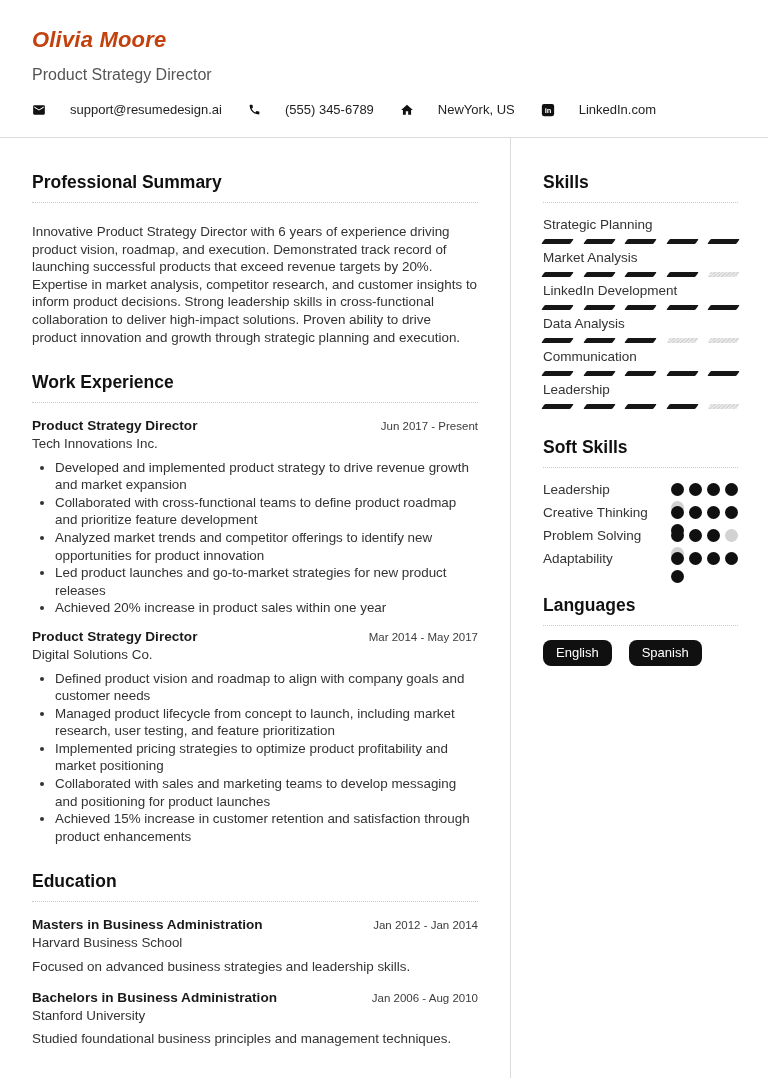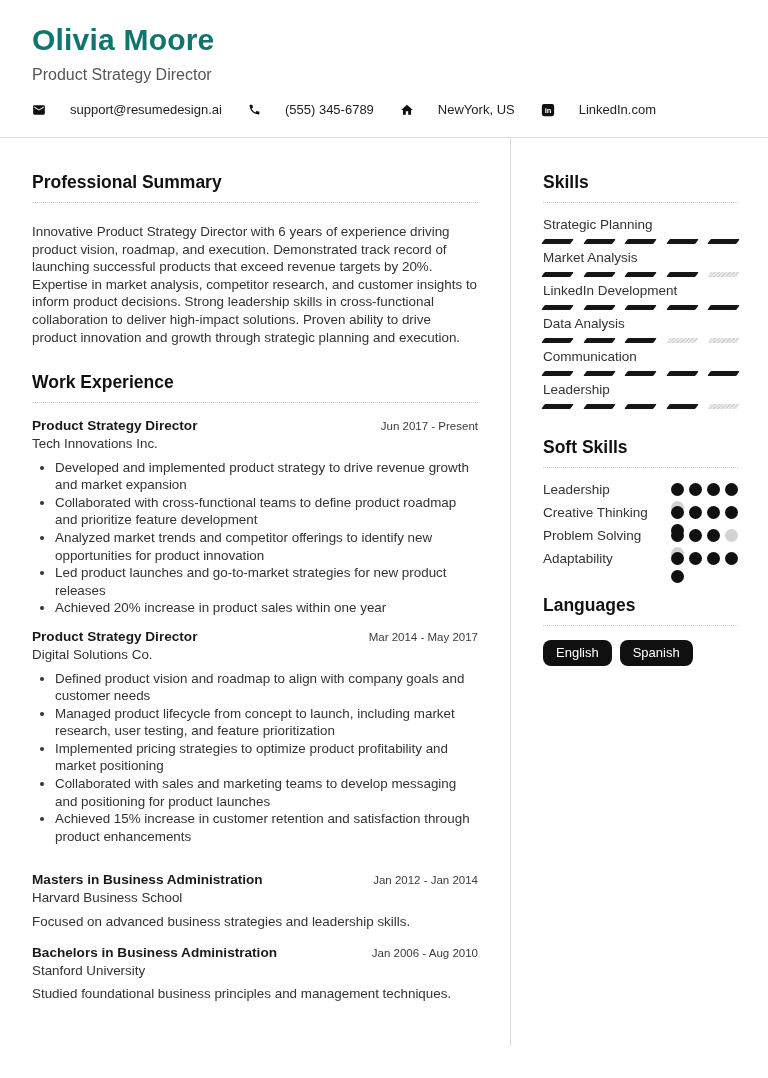--- a/index.html
+++ b/index.html
@@ -15,25 +15,26 @@
     background: #fff;
     position: relative;
   }
 
   
   .header {
     padding: 22px 32px 20px 32px;
     border-bottom: 1px solid #dcdcdc;
   }
   .person-name {
-    font-size: 30px;
+    font-size: 22px;
     font-weight: 700;
-    color: #0f766e;
+    color: #c2410c;
     line-height: 36px;
     letter-spacing: 0.2px;
+    font-style: italic;
   }
   .person-title {
     font-size: 16px;
     color: #555;
     margin-top: 7px;
     line-height: 20px;
   }
   .contact-row {
     display: flex;
     align-items: center;
@@ -173,21 +174,21 @@
   .dot {
     width: 13px;
     height: 13px;
     border-radius: 50%;
     flex: 0 0 auto;
   }
   .dot-fill { background: #101010; }
   .dot-empty { background: #d2d2d2; }
 
   
-  .lang-pills { display: flex; gap: 8px; margin-top: 3px; }
+  .lang-pills { display: flex; gap: 17px; margin-top: 3px; }
   .lang-pill {
     background: #101010;
     color: #fff;
     font-size: 13px;
     line-height: 15px;
     padding: 5px 13px 6px 13px;
     border-radius: 8px;
   }
   .soft-skills-section h2.section-heading,
   .languages-section h2.section-heading { margin-top: 28px; }
@@ -279,20 +280,21 @@
             <li>Defined product vision and roadmap to align with company goals and customer needs</li>
             <li>Managed product lifecycle from concept to launch, including market research, user testing, and feature prioritization</li>
             <li>Implemented pricing strategies to optimize product profitability and market positioning</li>
             <li>Collaborated with sales and marketing teams to develop messaging and positioning for product launches</li>
             <li>Achieved 15% increase in customer retention and satisfaction through product enhancements</li>
           </ul>
         </div>
       </section>
 
       <section class="section">
+        <h2 class="section-heading">Education</h2>
 
         <div class="edu-item">
           <div class="edu-title-row">
             <span class="edu-degree">Masters in Business Administration</span>
             <span class="edu-dates">Jan 2012 - Jan 2014</span>
           </div>
           <div class="edu-school">Harvard Business School</div>
           <p class="edu-desc">Focused on advanced business strategies and leadership skills.</p>
         </div>
 

